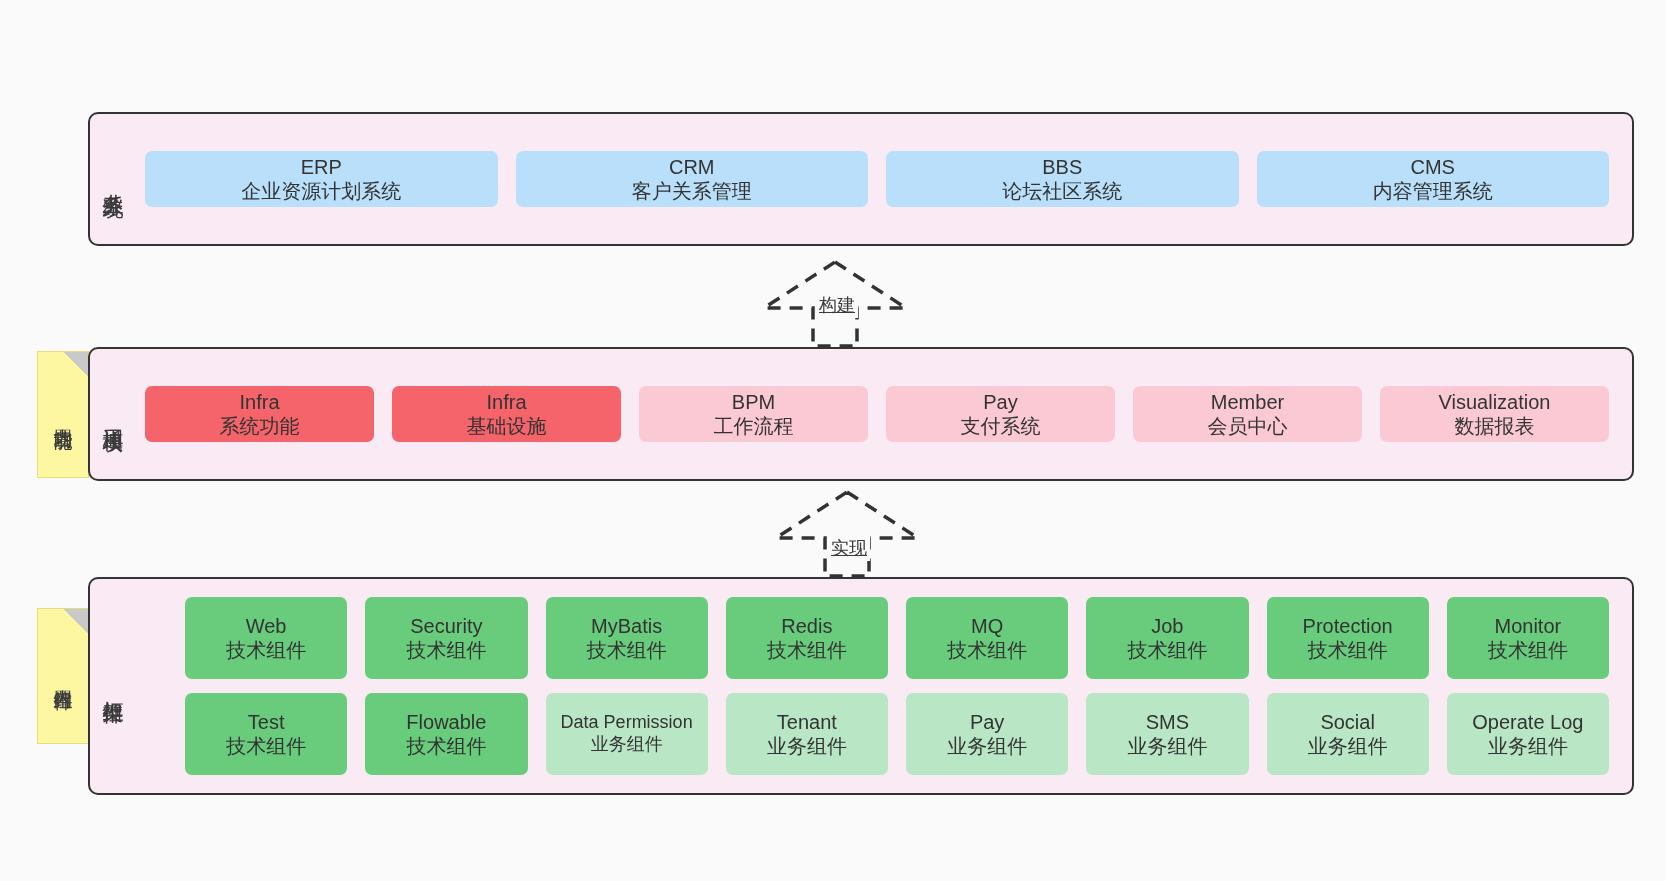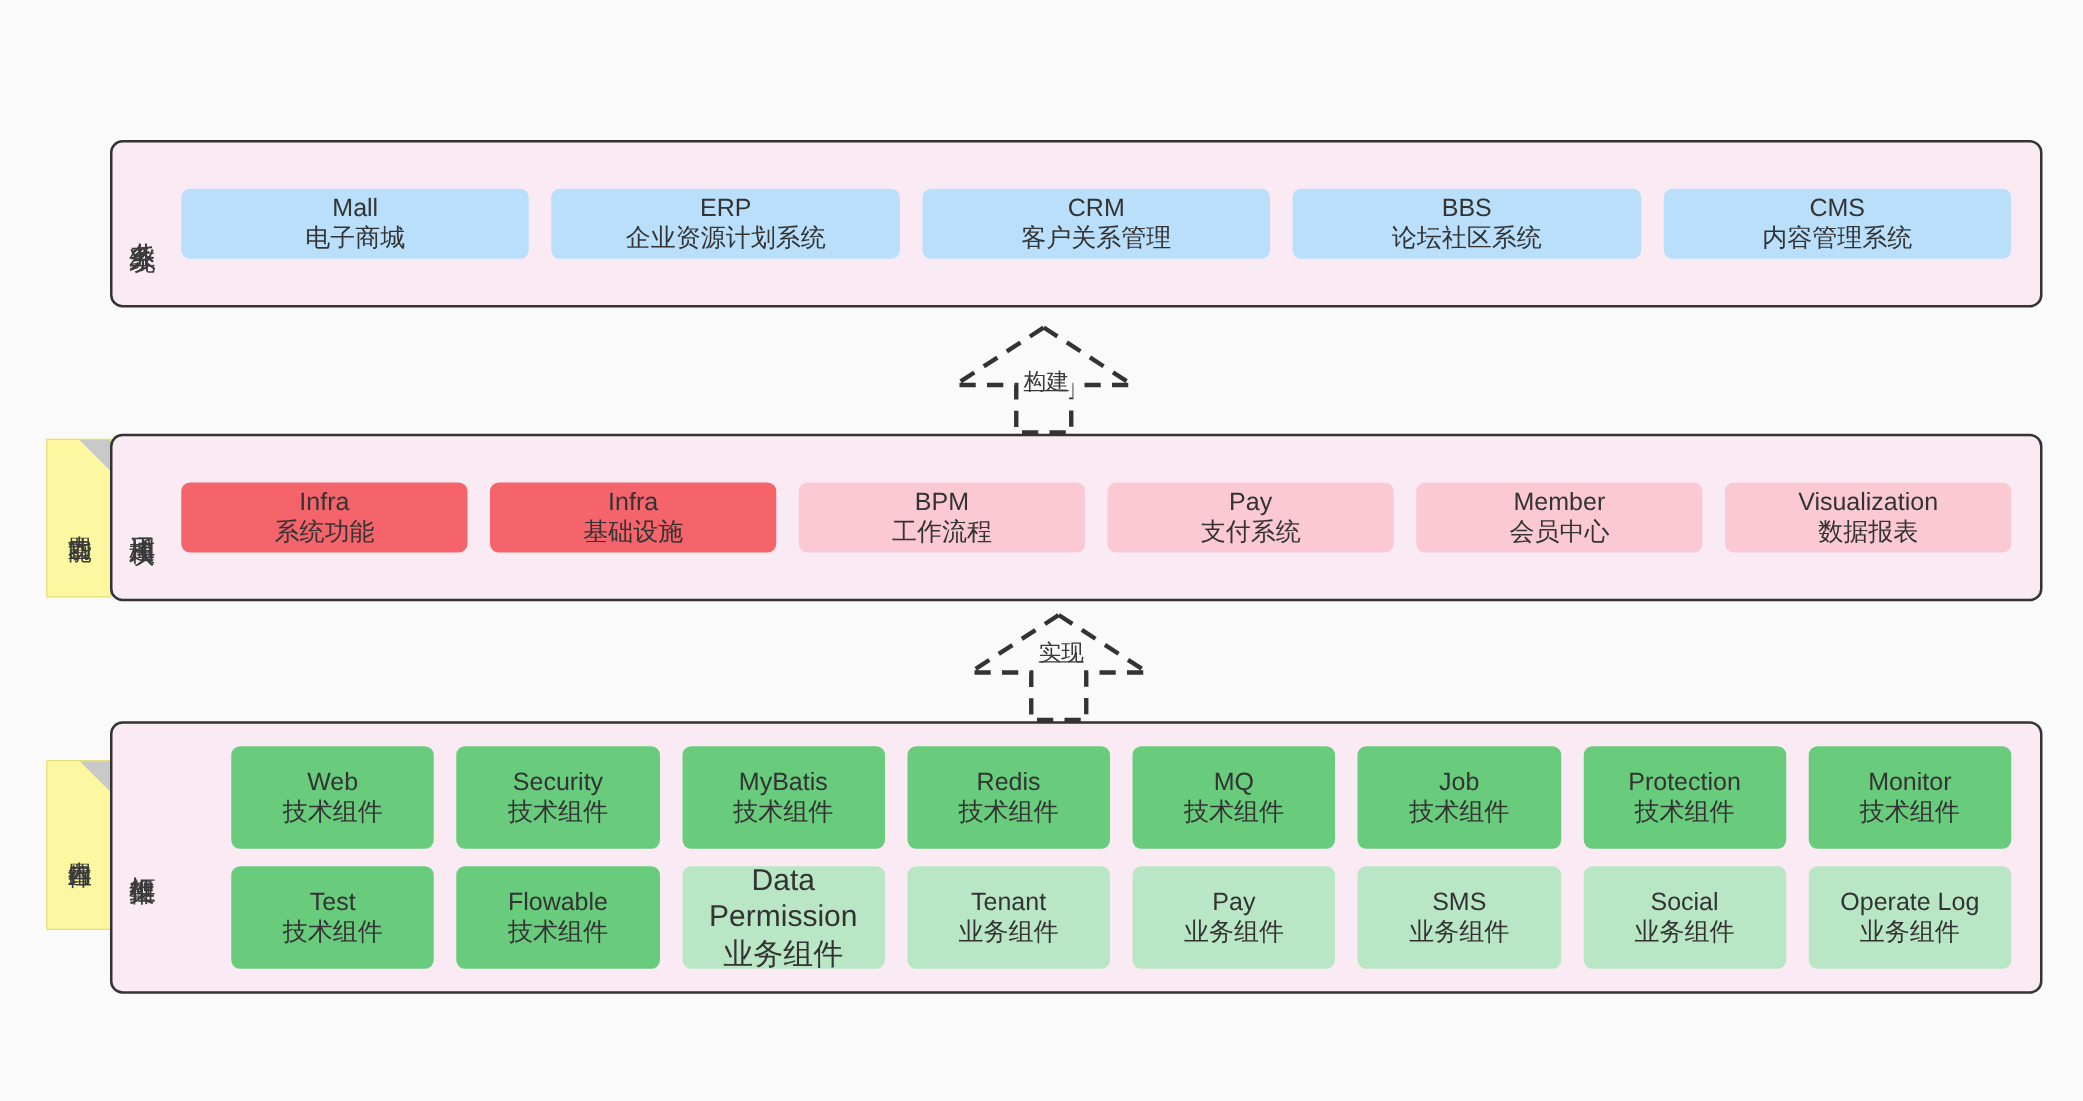--- a/index.html
+++ b/index.html
@@ -125,38 +125,32 @@
     color: #3a3a3a;
     background: #fafafa;
     padding: 1px 3px;
     white-space: nowrap;
     user-select: none;
     text-decoration: underline;
   }
   #conn-build  { left: 750px; top: 258px; width: 170px; height: 90px; }
   #conn-impl   { left: 762px; top: 488px; width: 170px; height: 90px; }
   #conn-build .conn-label  { left: 66px; top: 34px; }
-  #conn-impl  .conn-label  { left: 66px; top: 21px; }
+  #conn-impl  .conn-label  { left: 66px; top: 47px; }
 </style>
 </head>
 <body>
 
 <div id="canvas">
 
   <div class="layer" id="layer-business">
     <div class="layer-label">业务系统</div>
     <div class="layer-body">
       <div class="row">
 
-        <div class="cell">
-          <div class="box c-blue">
-            <span class="ln">Mall</span>
-            <span class="ln">电子商城</span>
-          </div>
-        </div>
 
 
         <div class="cell">
           <div class="box c-blue">
             <span class="ln">ERP</span>
             <span class="ln">企业资源计划系统</span>
           </div>
         </div>
 
         <div class="cell">
@@ -319,21 +313,21 @@
             <span class="ln">技术组件</span>
           </div>
         </div>
         <div class="cell">
           <div class="box c-green">
             <span class="ln">Flowable</span>
             <span class="ln">技术组件</span>
           </div>
         </div>
         <div class="cell">
-          <div class="box c-lightgreen" style="font-size:24px;">
+          <div class="box c-lightgreen" style="font-size:18px;">
             <span class="ln">Data Permission</span>
             <span class="ln">业务组件</span>
           </div>
         </div>
         <div class="cell">
           <div class="box c-lightgreen">
             <span class="ln">Tenant</span>
             <span class="ln">业务组件</span>
           </div>
         </div>

